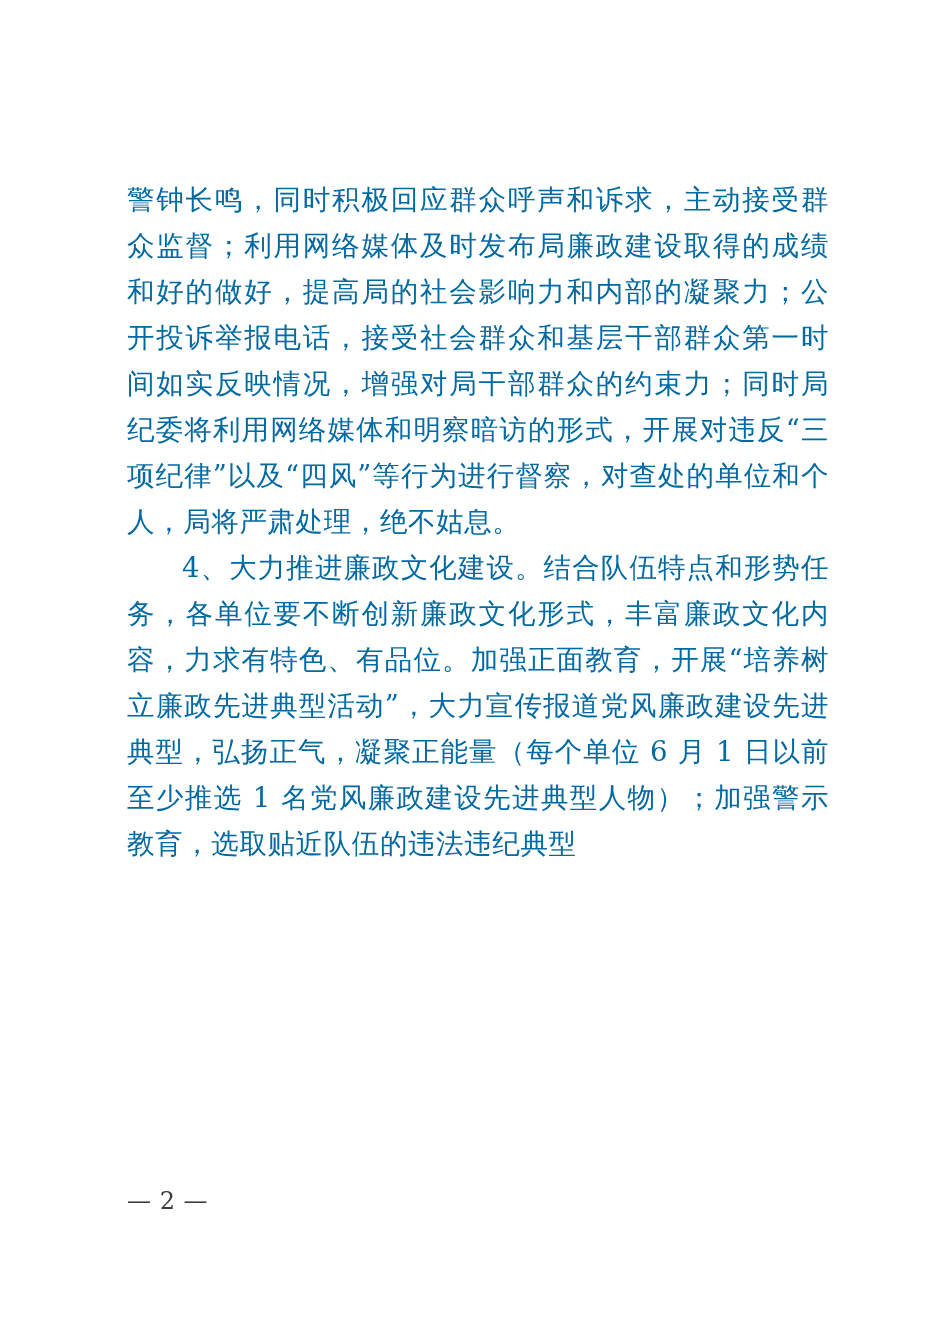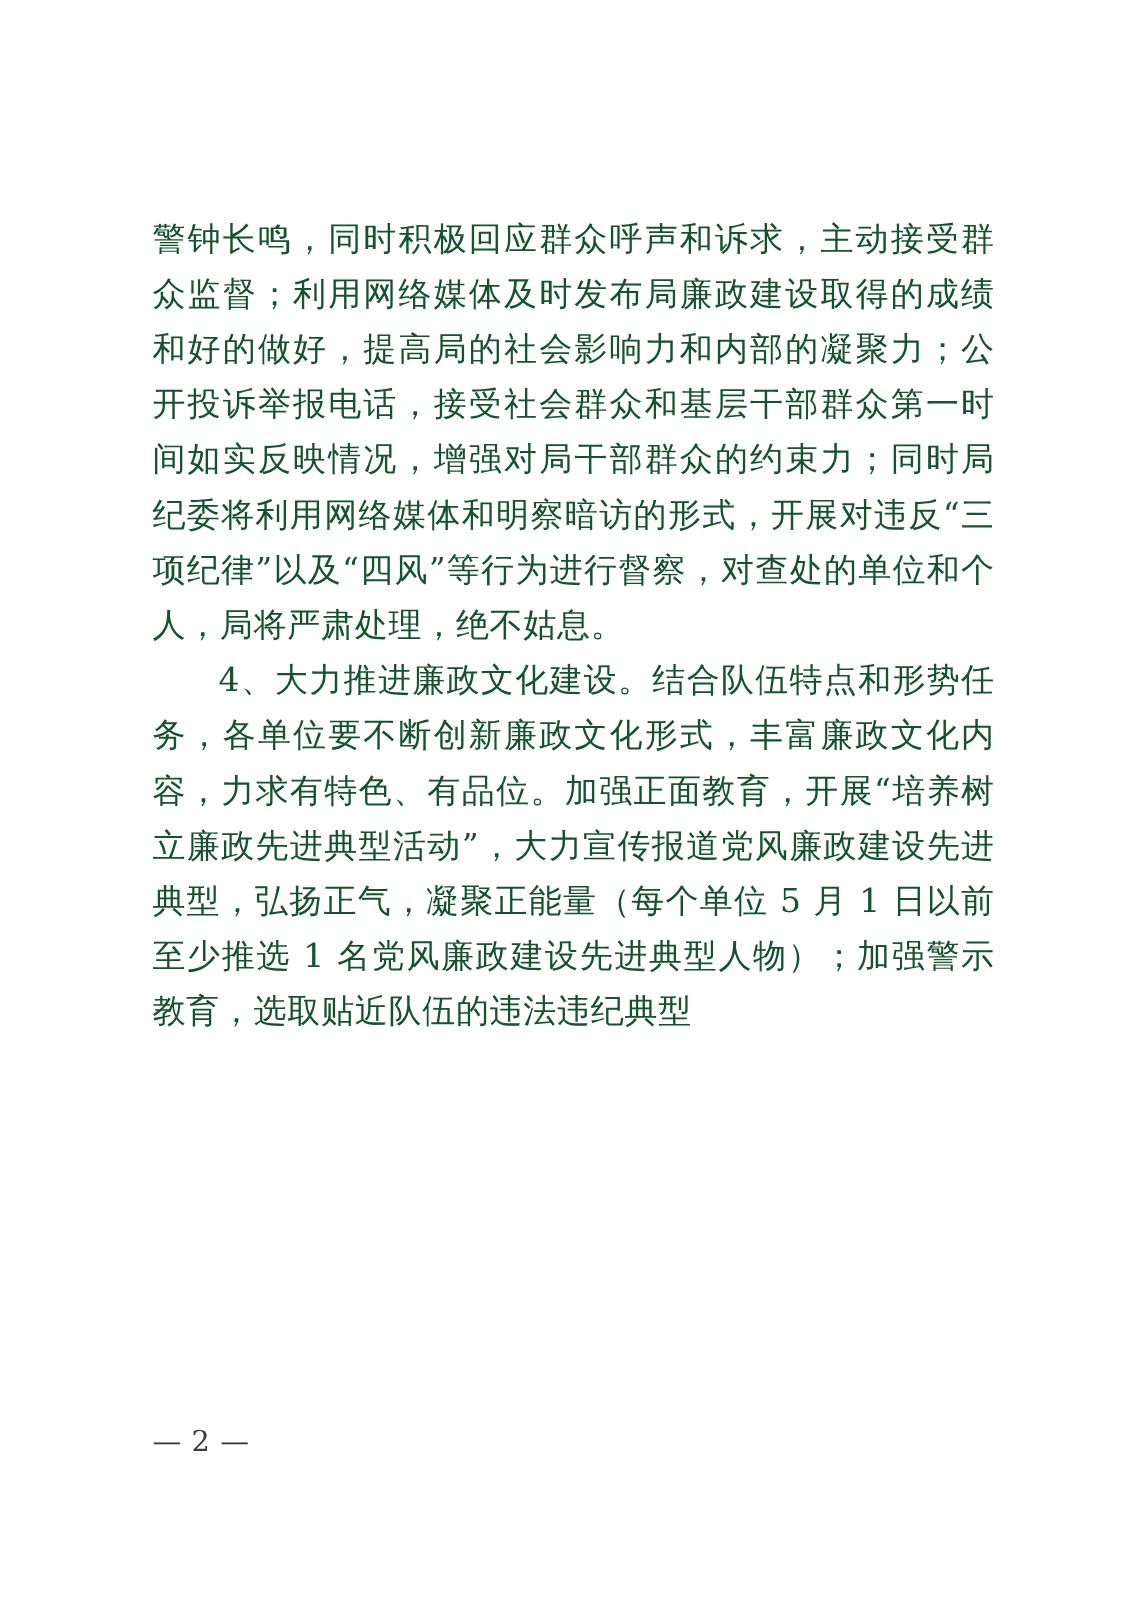--- a/index.html
+++ b/index.html
@@ -27,21 +27,21 @@
     left: 127px;
     top: 176px;
     width: 702px;
   }
 
   .para {
     margin: 0;
     font-family: "DejaVu Serif", "Liberation Serif", serif;
     font-size: 27.5px;
     line-height: 46px;
-    color: #14532d;
+    color: #0369a1;
     text-align: justify;
     text-justify: inter-character;
     text-align-last: left;
     letter-spacing: 0.6px;
     word-break: break-all;
     -webkit-font-smoothing: antialiased;
   }
 
   .para.indent {
     text-indent: 2em;
@@ -67,21 +67,21 @@
 </head>
 <body>
 
 <div class="page">
 
   <div class="page-body">
 
     <p class="para">警钟长鸣，同时积极回应群众呼声和诉求，主动接受群众监督；利用网络媒体及时发布局廉政建设取得的成绩和好的做好，提高局的社会影响力和内部的凝聚力；公开投诉举报电话，接受社会群众和基层干部群众第一时间如实反映情况，增强对局干部群众的约束力；同时局纪委将利用网络媒体和明察暗访的形式，开展对违反“三项纪律”以及“四风”等行为进行督察，对查处的单位和个人，局将严肃处理，绝不姑息。</p>
 
 
-    <p class="para indent">4、大力推进廉政文化建设。结合队伍特点和形势任务，各单位要不断创新廉政文化形式，丰富廉政文化内容，力求有特色、有品位。加强正面教育，开展“培养树立廉政先进典型活动”，大力宣传报道党风廉政建设先进典型，弘扬正气，凝聚正能量（每个单位 5 月 1 日以前至少推选 1 名党风廉政建设先进典型人物）；加强警示教育，选取贴近队伍的违法违纪典型</p>
+    <p class="para indent">4、大力推进廉政文化建设。结合队伍特点和形势任务，各单位要不断创新廉政文化形式，丰富廉政文化内容，力求有特色、有品位。加强正面教育，开展“培养树立廉政先进典型活动”，大力宣传报道党风廉政建设先进典型，弘扬正气，凝聚正能量（每个单位 6 月 1 日以前至少推选 1 名党风廉政建设先进典型人物）；加强警示教育，选取贴近队伍的违法违纪典型</p>
 
   </div>
 
   <div class="page-footer">
     <div class="page-number">— 2 —</div>
   </div>
 
 </div>
 
 </body></html>

